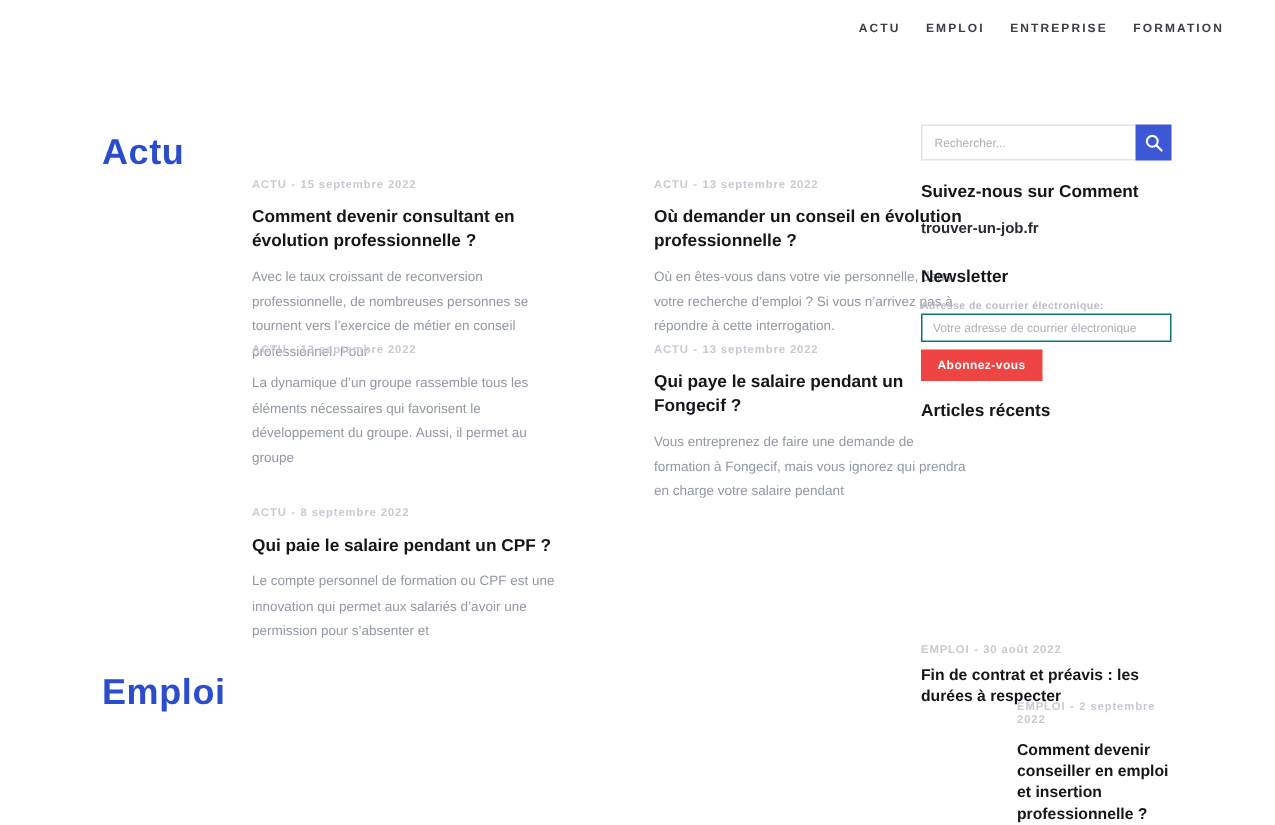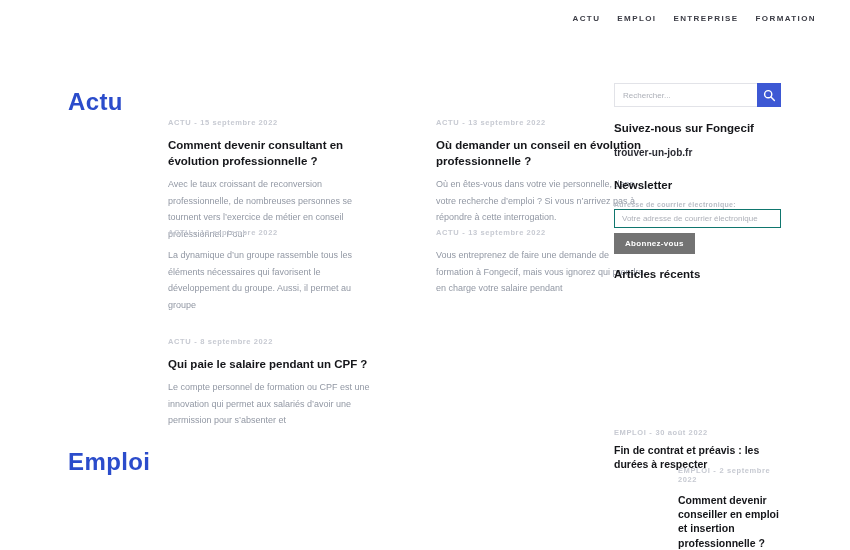--- a/index.html
+++ b/index.html
@@ -21,21 +21,21 @@
   
   .search-form{position:absolute;left:614px;top:83px;width:167px;height:24px;display:flex;}
   .search-input{flex:1;min-width:0;border:1px solid #e2e3e8;border-right:none;font-size:8px;padding:0 8px;color:#444;outline:none;font-family:inherit;}
   .search-input::placeholder{color:#adb0b8;}
   .search-btn{width:24px;height:24px;background:#3d58d4;border:none;display:flex;align-items:center;justify-content:center;cursor:pointer;padding:0;}
   .sb-heading{position:absolute;left:614px;margin:0;font-size:11.5px;font-weight:800;color:#15161a;}
   .site-name{position:absolute;left:614px;top:147px;font-size:10px;font-weight:700;color:#2a2b33;cursor:pointer;}
   .email-label{position:absolute;left:614px;top:201px;font-size:7px;font-weight:600;letter-spacing:.3px;color:#b9bdc6;}
   .email-input{position:absolute;left:614px;top:209px;width:167px;height:19px;box-sizing:border-box;border:1px solid #0f766e;font-size:8px;padding:0 7px;color:#444;outline:none;font-family:inherit;}
   .email-input::placeholder{color:#adb0b8;}
-  .subscribe-btn{position:absolute;left:614px;top:233px;background:#737373;color:#ffffff;border:none;font-size:8px;font-weight:600;padding:6px 11px;cursor:pointer;font-family:inherit;letter-spacing:.3px;}
+  .subscribe-btn{position:absolute;left:614px;top:233px;background:#ef4444;color:#ffffff;border:none;font-size:8px;font-weight:600;padding:6px 11px;cursor:pointer;font-family:inherit;letter-spacing:.3px;}
   
   .recent-post{position:absolute;}
   .recent-title{margin:0;font-size:10.5px;line-height:1.35;font-weight:800;color:#15161a;cursor:pointer;}
 </style>
 </head>
 <body>
 
 <div class="page">
 
   <nav class="top-nav">
@@ -75,38 +75,39 @@
       <span>ACTU</span><span class="sep">-</span><span>13 septembre 2022</span>
     </div>
     <h3 class="post-title">Où demander un conseil en évolution professionnelle ?</h3>
     <p class="post-excerpt">Où en êtes-vous dans votre vie personnelle, dans votre recherche d’emploi ? Si vous n’arrivez pas à répondre à cette interrogation.</p>
   </article>
 
   <article class="post" style="left:436px;top:228px;">
     <div class="post-meta">
       <span>ACTU</span><span class="sep">-</span><span>13 septembre 2022</span>
     </div>
+    <h3 class="post-title">Qui paye le salaire pendant un Fongecif ?</h3>
     <p class="post-excerpt">Vous entreprenez de faire une demande de formation à Fongecif, mais vous ignorez qui prendra en charge votre salaire pendant</p>
   </article>
 
   <h2 class="section-heading" style="left:68px;top:448px;">Emploi</h2>
 
   <form class="search-form">
     <input class="search-input" type="text" placeholder="Rechercher..." style="">
     <button class="search-btn" type="submit">
       <span style="display:flex;">
         <svg width="13" height="13" viewBox="0 0 13 13">
             <circle cx="5.2" cy="5.2" r="3.6" fill="none" stroke="#ffffff" stroke-width="1.4"></circle>
             <line x1="8" y1="8" x2="11.4" y2="11.4" stroke="#ffffff" stroke-width="1.4" stroke-linecap="round"></line>
           </svg>
       </span>
     </button>
   </form>
 
-  <h4 class="sb-heading" style="top:122px;">Suivez-nous sur Fongecif</h4>
+  <h4 class="sb-heading" style="top:122px;">Suivez-nous sur Comment</h4>
   <div class="site-name">trouver-un-job.fr</div>
 
   <h4 class="sb-heading" style="top:179px;">Newsletter</h4>
   <label class="email-label">Adresse de courrier électronique:</label>
   <input class="email-input" type="email" placeholder="Votre adresse de courrier électronique" style="">
   <button class="subscribe-btn">Abonnez-vous</button>
 
   <h4 class="sb-heading" style="top:268px;">Articles récents</h4>
 
   <article class="recent-post" style="left:614px;top:428px;width:170px;">

